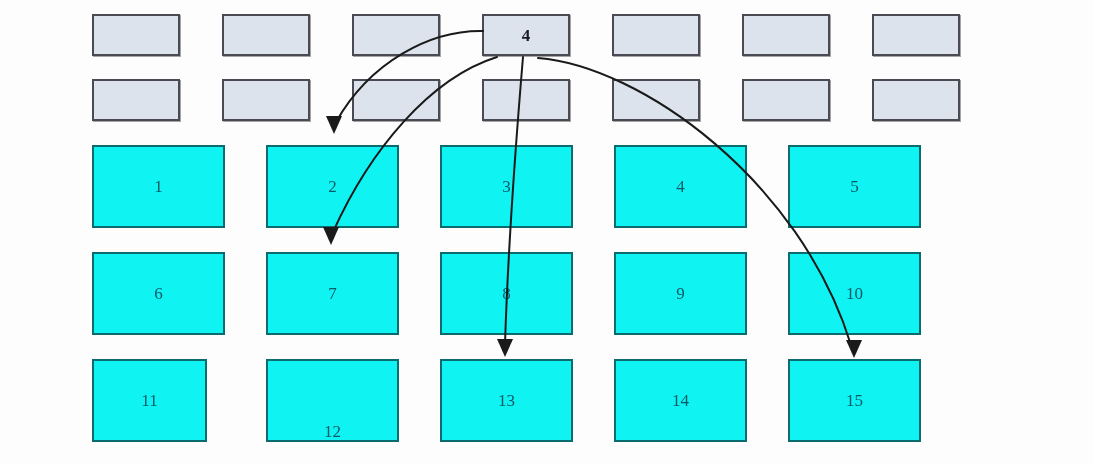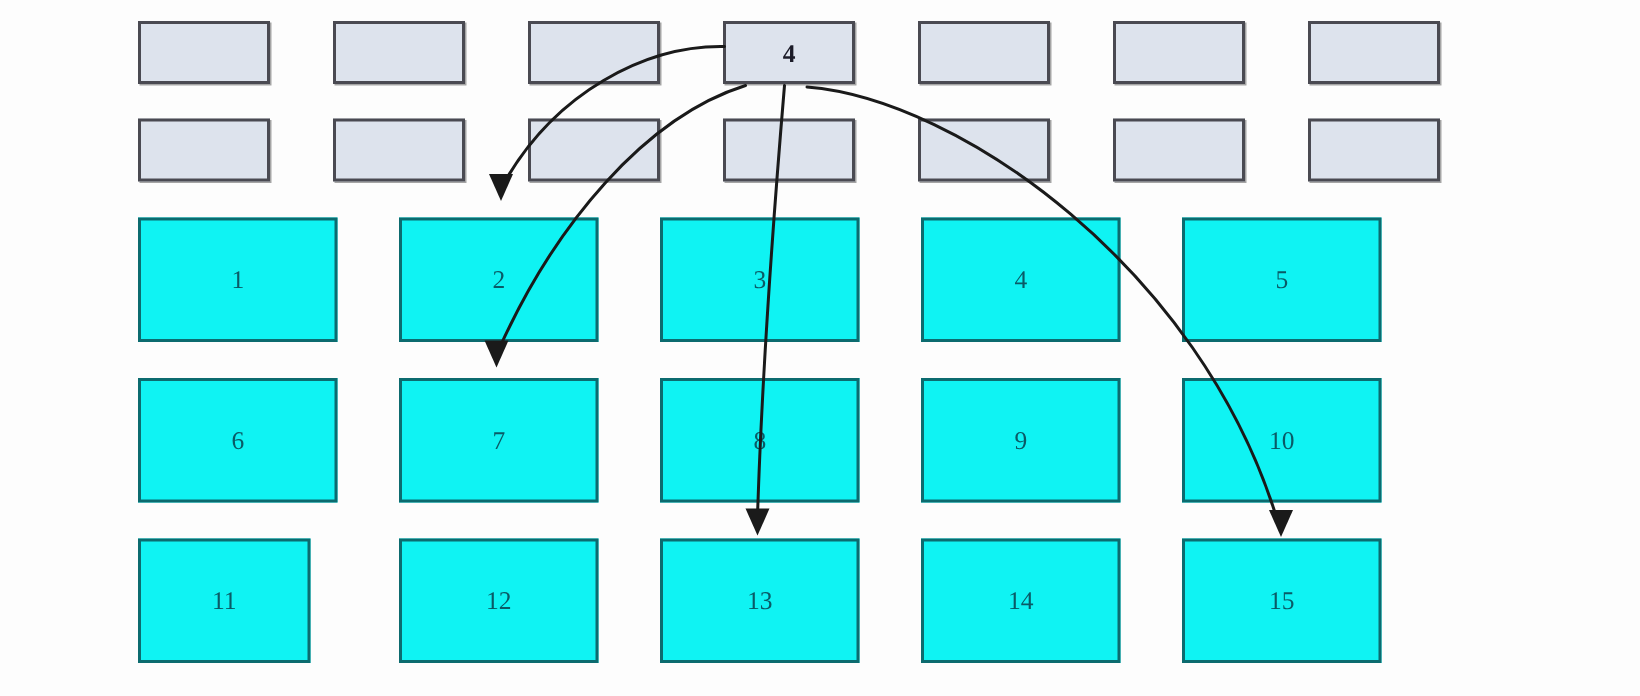--- a/index.html
+++ b/index.html
@@ -127,21 +127,21 @@
       </div>
       <div class="box cyan-box" style="left: 614px; top: 252px; width: 133px; height: 83px;">
         <span class="lbl">9</span>
       </div>
       <div class="box cyan-box" style="left: 788px; top: 252px; width: 133px; height: 83px;">
         <span class="lbl">10</span>
       </div>
       <div class="box cyan-box" style="left: 92px; top: 359px; width: 115px; height: 83px;">
         <span class="lbl">11</span>
       </div>
-      <div class="box cyan-box" style="left: 266px; top: 359px; width: 133px; height: 83px;">
+      <div class="box cyan-box" style="left: 266px; top: 359px; width: 133px; height: 83px; align-items: flex-end;">
         <span class="lbl">12</span>
       </div>
       <div class="box cyan-box" style="left: 440px; top: 359px; width: 133px; height: 83px;">
         <span class="lbl">13</span>
       </div>
       <div class="box cyan-box" style="left: 614px; top: 359px; width: 133px; height: 83px; font-family: Liberation Serif, serif;">
         <span class="lbl">14</span>
       </div>
       <div class="box cyan-box" style="left: 788px; top: 359px; width: 133px; height: 83px;">
         <span class="lbl">15</span>

